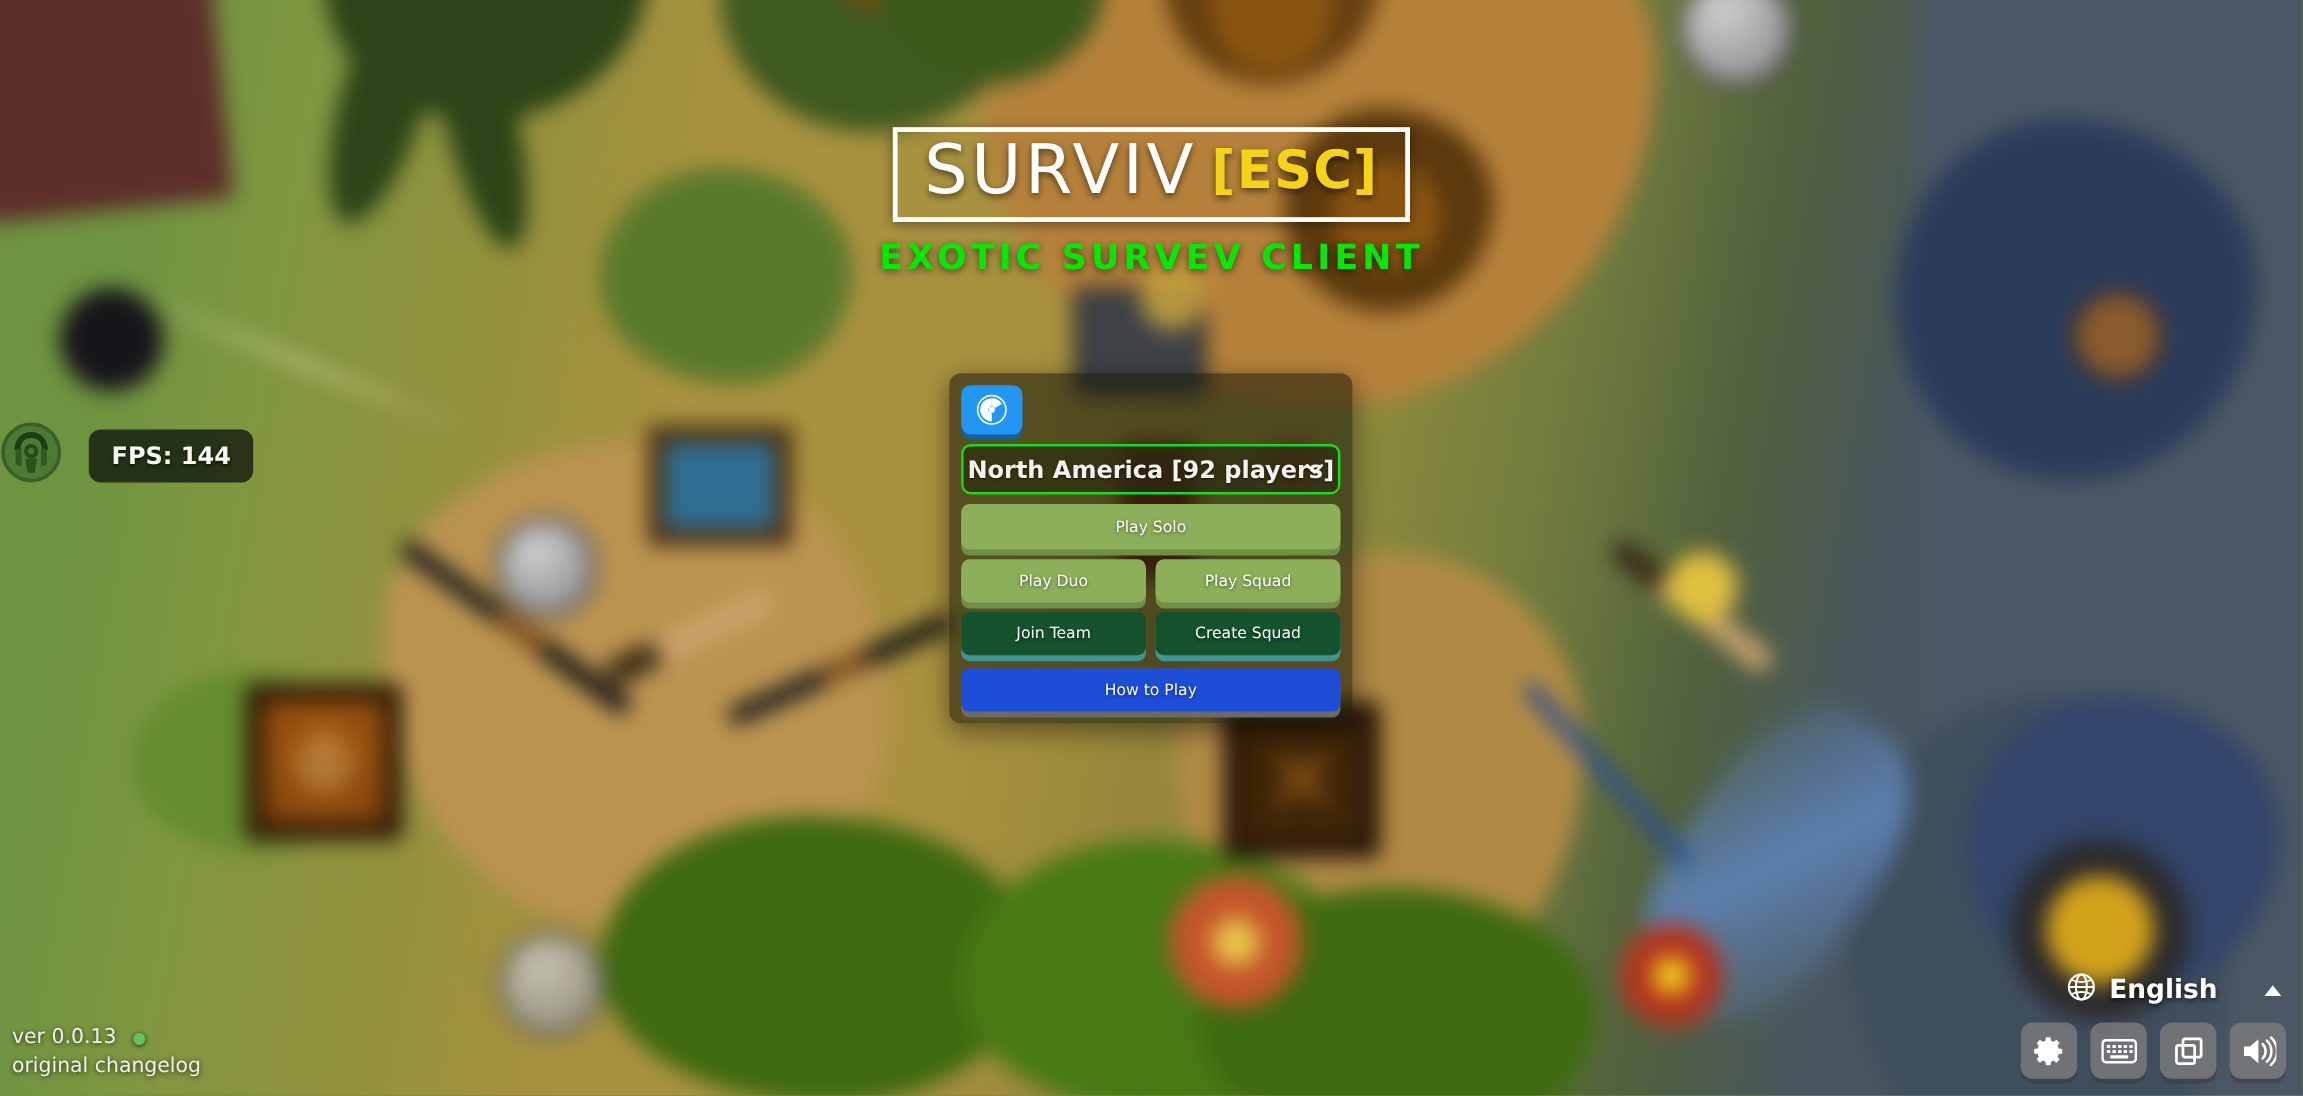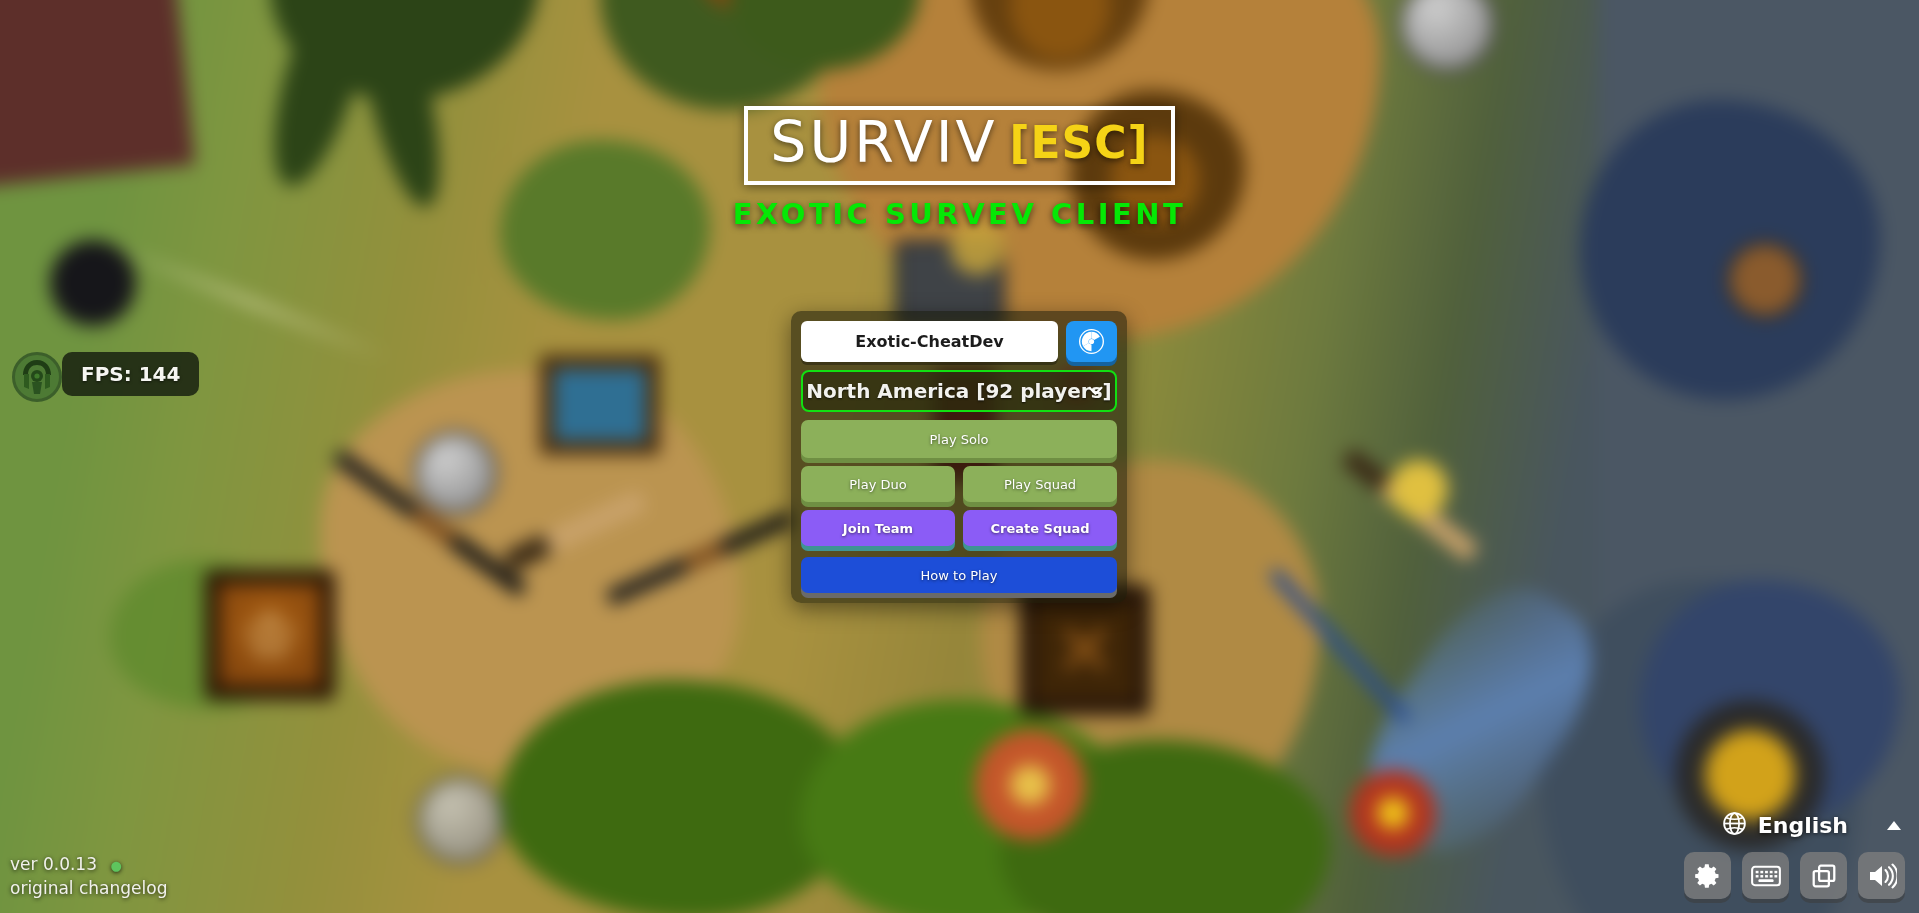--- a/index.html
+++ b/index.html
@@ -270,31 +270,31 @@
     border-radius: 7px;
     height: 36px;
     font-family: "DejaVu Sans", sans-serif;
     font-size: 13px;
     color: #ffffff;
     text-shadow: 0 1px 3px rgba(0,0,0,.55);
     cursor: pointer;
     display: flex; align-items: center; justify-content: center;
   }
   .btn.green { background: #8cb05a; box-shadow: 0 5px 0 #6f8f43; }
-  .btn.teal  { background: #8b5cf6; box-shadow: 0 5px 0 #3f9494; font-weight: bold; }
+  .btn.teal  { background: #14532d; box-shadow: 0 5px 0 #3f9494; }
   .btn.gray  { background: #1d4ed8; box-shadow: 0 5px 0 #6a6a6a; }
   .btn.half  { flex: 1; }
   .btn.solo  { height: 38px; }
   .btn.howto { height: 36px; margin-top: 3px; }
 
   
   #fps-wrap {
     position: absolute;
-    left: 12px; top: 352px;
-    display: flex; align-items: flex-start; gap: 0;
+    left: 1px; top: 352px;
+    display: flex; align-items: flex-end; gap: 23px;
   }
   #emblem {
     width: 50px; height: 50px;
     border-radius: 50%;
     background: #4d7a34;
     border: 3px solid #3c5f2a;
     position: relative;
     overflow: hidden;
   }
   #fps-badge {
@@ -438,21 +438,20 @@
   <div id="logo-wrap">
     <div id="logo-box">
       <span class="main">SURVIV</span><span class="tag">[ESC]</span>
     </div>
     <div id="subtitle">EXOTIC SURVEV CLIENT</div>
   </div>
 
   <div id="menu-panel">
 
     <div class="row">
-      <input id="name-input" type="text" value="Exotic-CheatDev" style="">
       <button id="nuke-btn">
         <svg width="27" height="27" viewBox="0 0 64 64">
           <circle cx="32" cy="32" r="28" fill="none" stroke="#ffffff" stroke-width="3.2"></circle>
           <circle cx="32" cy="32" r="6.2" fill="#ffffff"></circle>
           <path d="M32 9 A23 23 0 0 1 51.9 20.5 L38.2 28.4 A7.5 7.5 0 0 0 32 24.8 Z" fill="#ffffff"></path>
           <path d="M51.9 43.5 A23 23 0 0 1 12.1 43.5 L25.8 35.6 A7.5 7.5 0 0 0 38.2 35.6 Z" fill="#ffffff" transform="rotate(120 32 32)"></path>
           <path d="M12.1 20.5 A23 23 0 0 1 32 9 L32 24.8 A7.5 7.5 0 0 0 25.8 28.4 Z" fill="#ffffff" transform="rotate(240 32 32)"></path>
         </svg>
       </button>
     </div>

